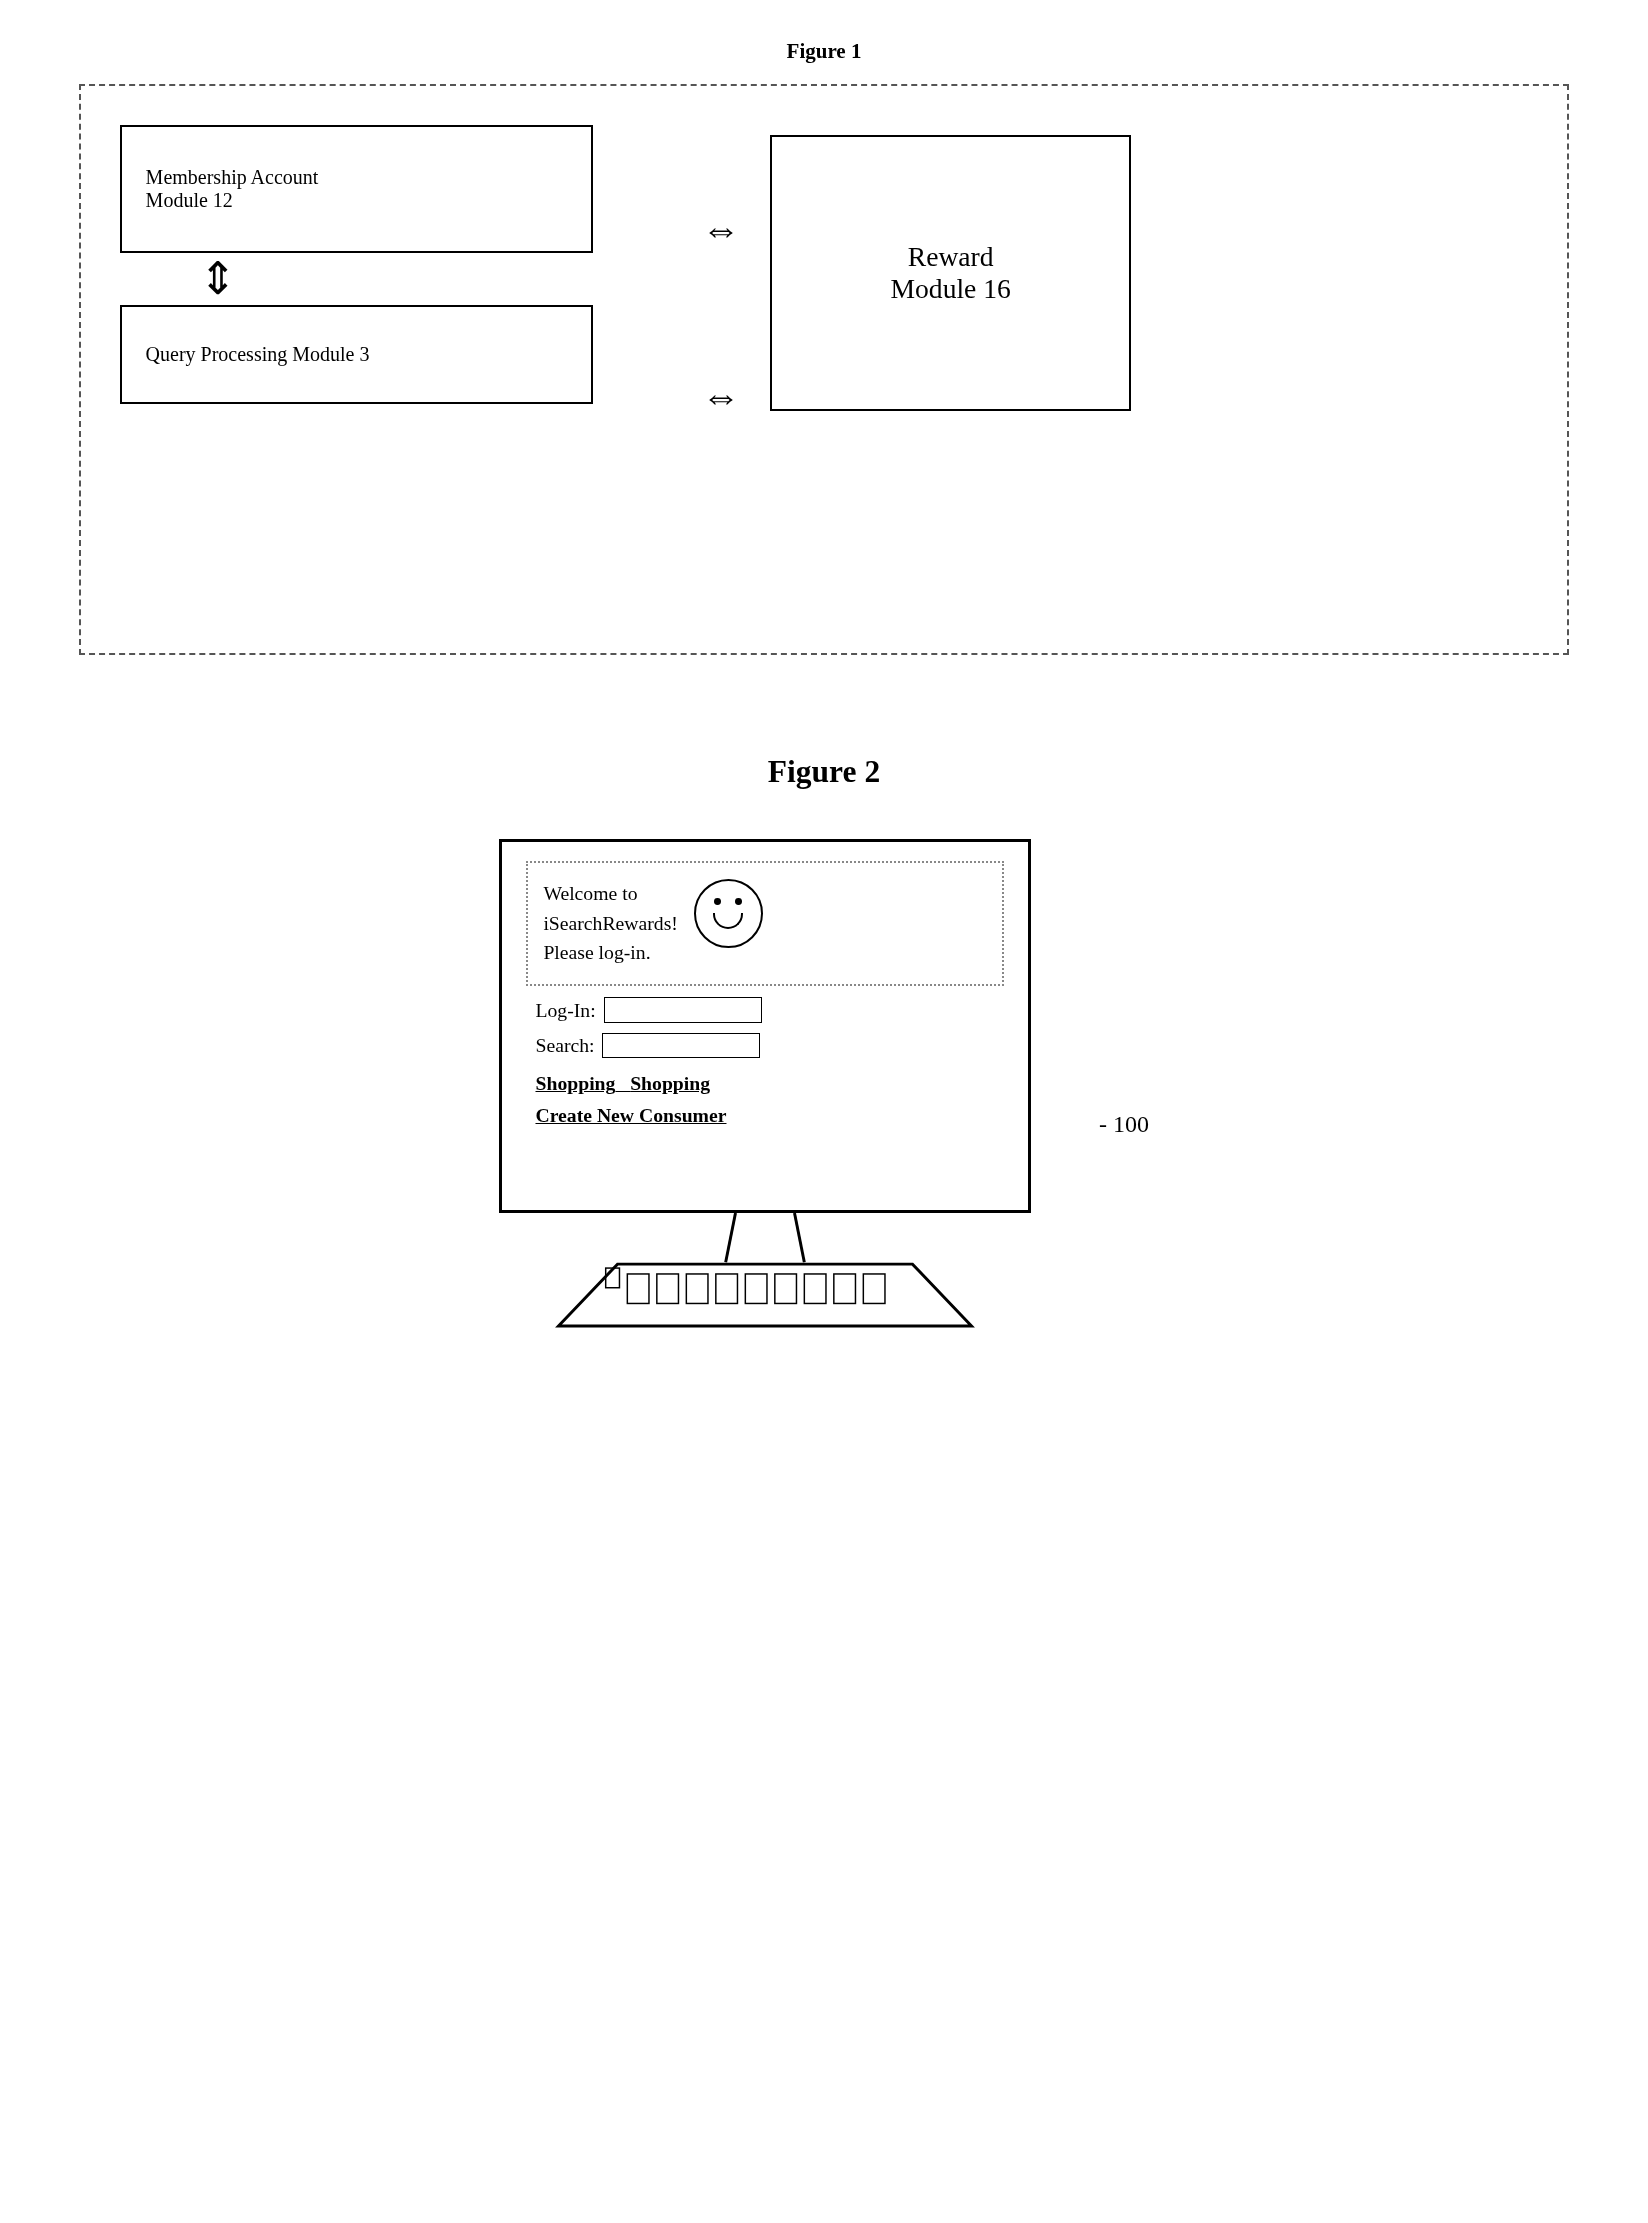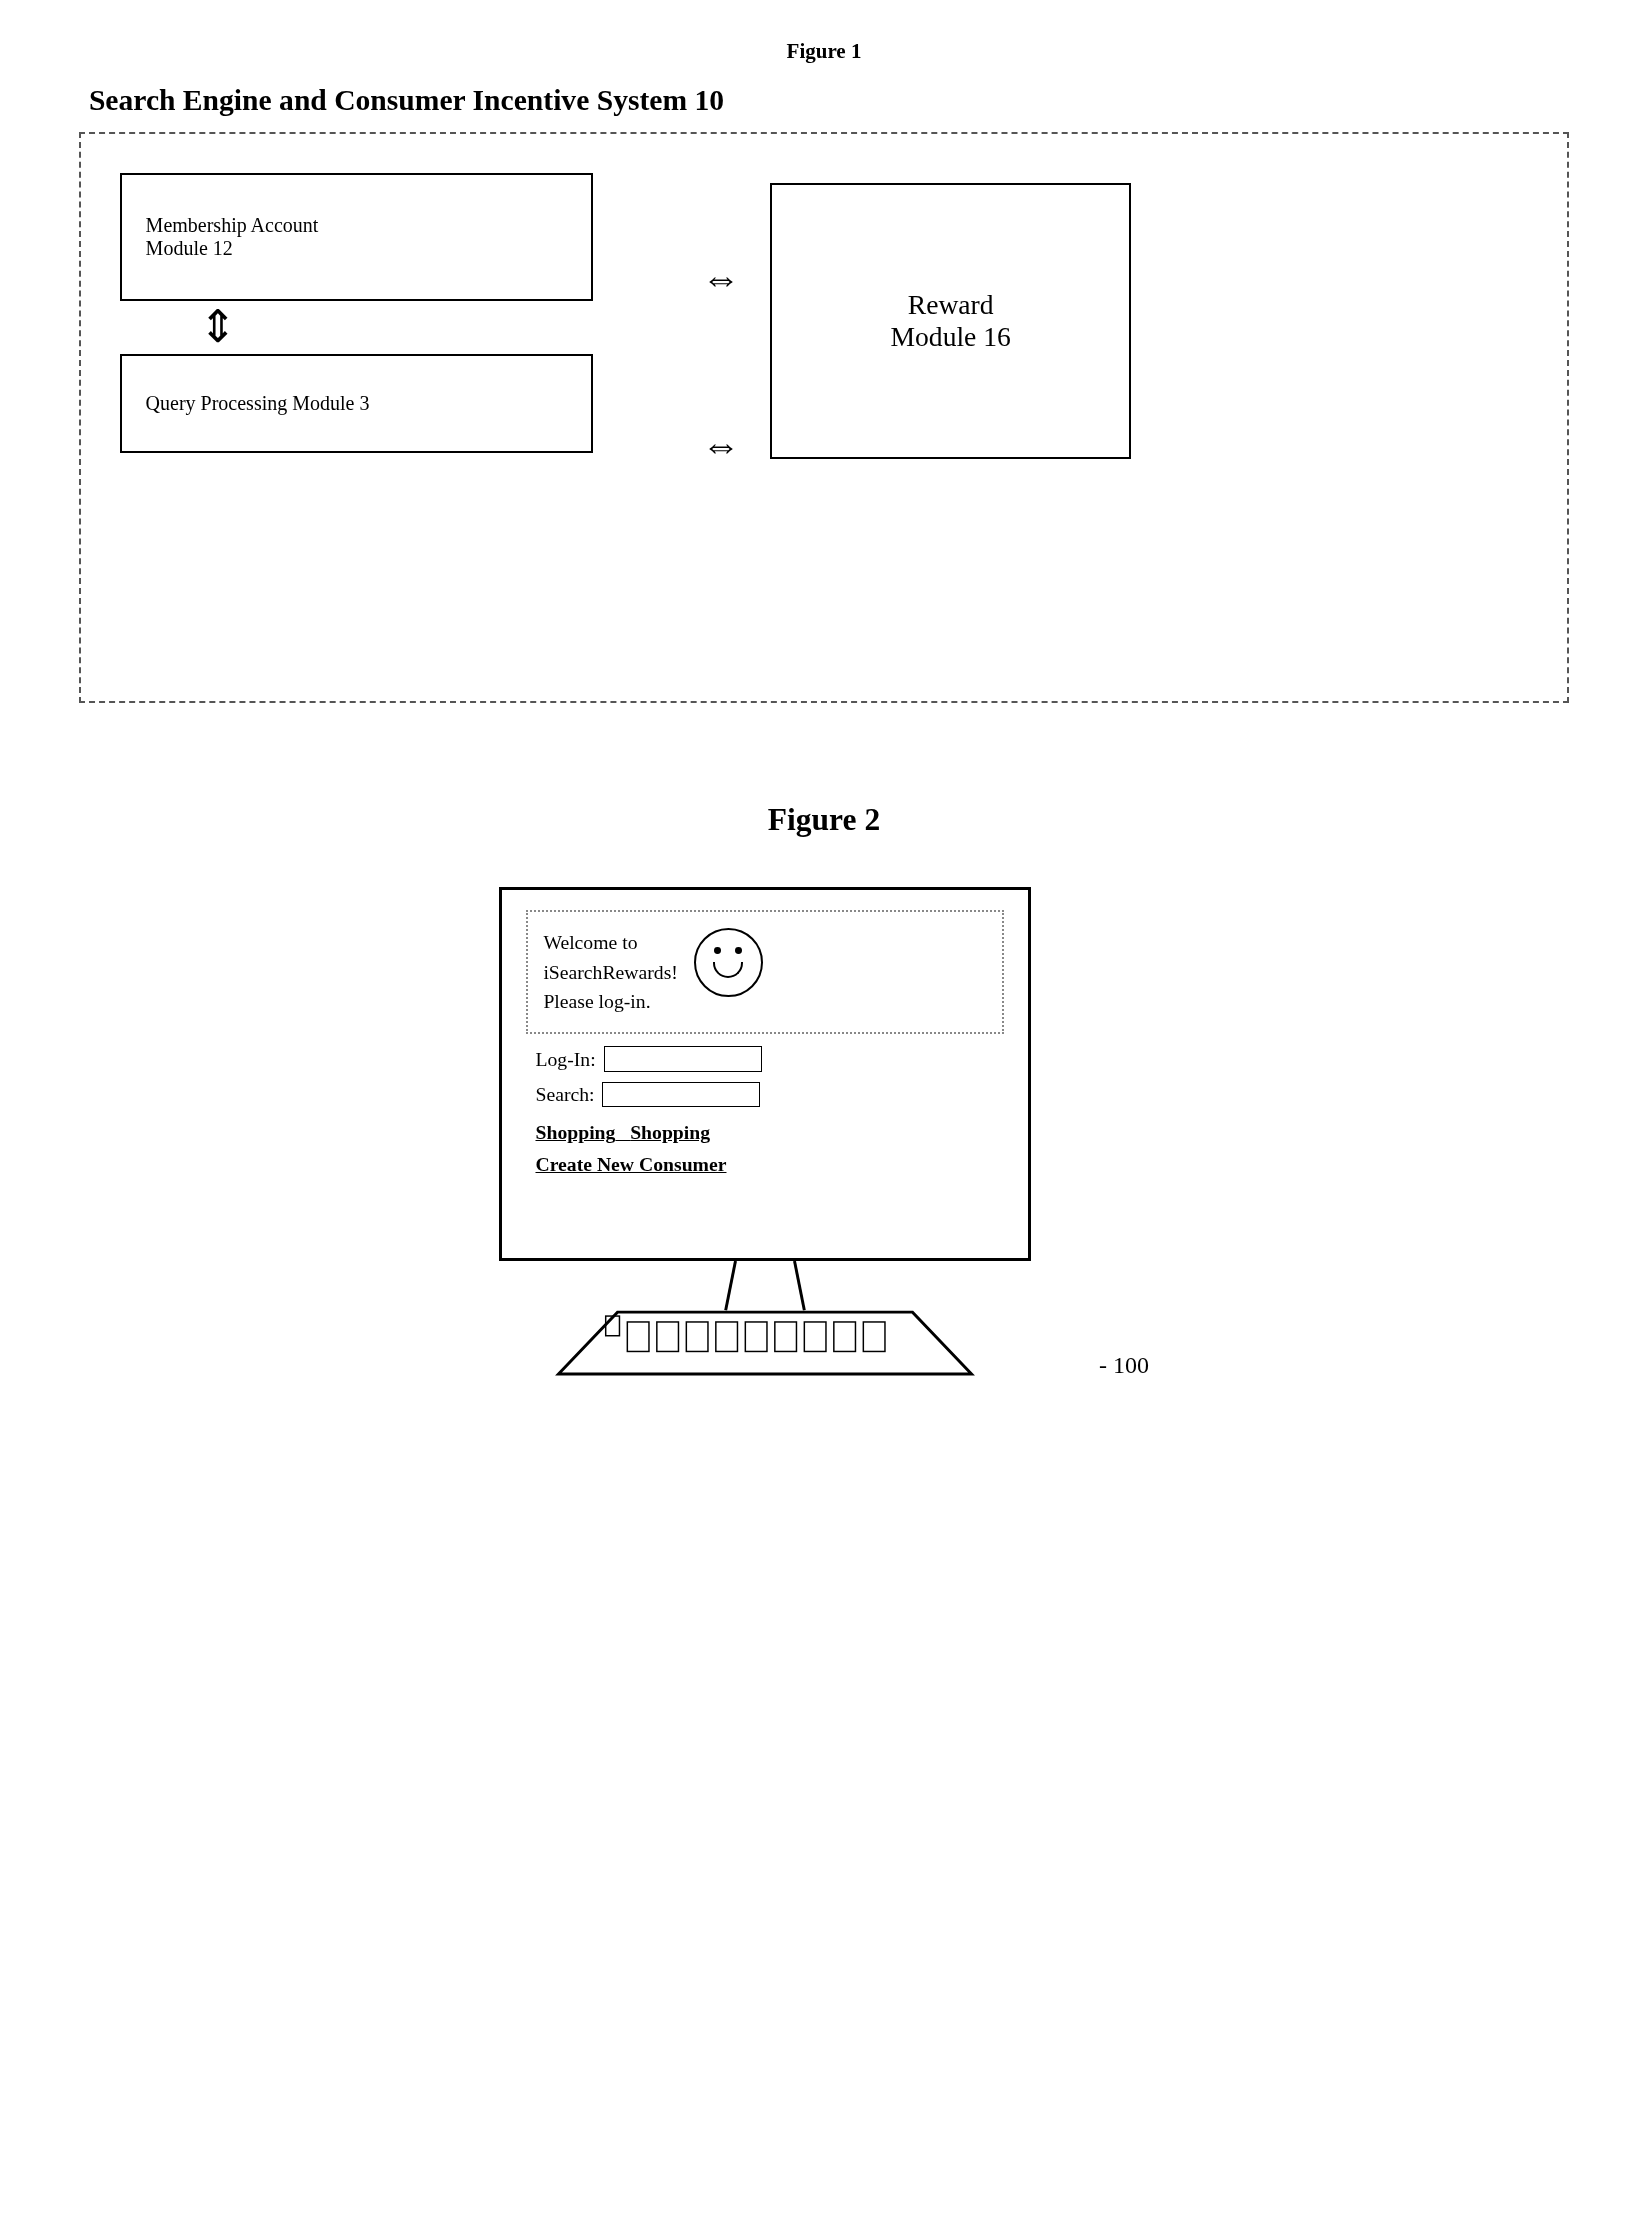--- a/index.html
+++ b/index.html
@@ -115,21 +115,21 @@
 
     .fig2-title {
       text-align: center;
       font-weight: bold;
       font-size: 31.5px;
       margin-bottom: 49px;
     }
 
     .fig2-content {
       display: flex;
-      align-items: flex-end;
+      align-items: center;
       justify-content: center;
       gap: 39px;
     }
 
     .monitor-wrapper {
       display: flex;
       flex-direction: column;
       align-items: center;
       position: relative;
     }
@@ -235,21 +235,20 @@
 
     .fig1-area {
       margin-bottom: 19.7px;
     }
   </style>
 </head>
 <body>
 
 <div class="fig1-area">
   <div class="figure-title">Figure 1</div>
-  <div class="system-title">Search Engine and Consumer Incentive System 10</div>
 
   <div class="dashed-outer">
     <div class="fig1-inner">
 
       <div class="fig1-left">
         <div class="module-box membership-box">
           <span>Membership Account<br>Module 12</span>
         </div>
 
         <div class="double-v-arrow">

